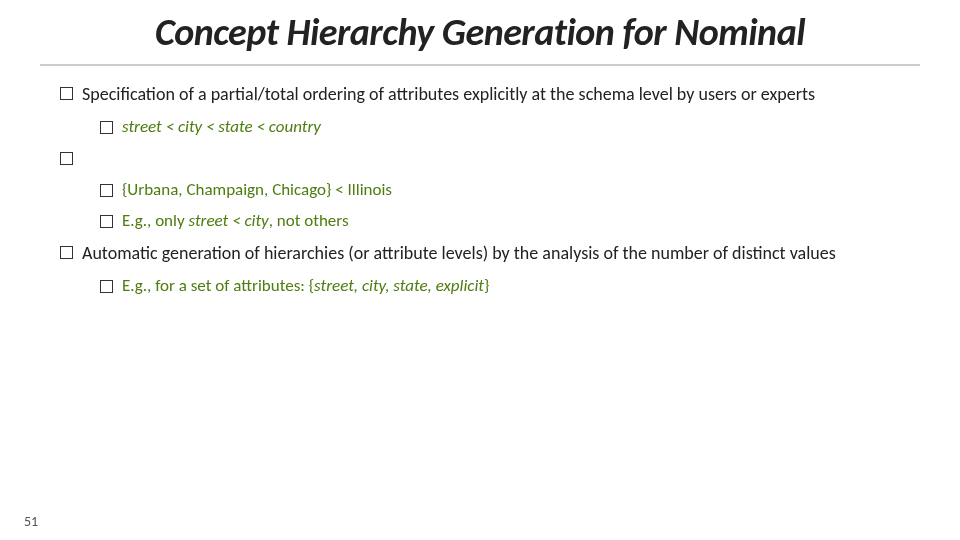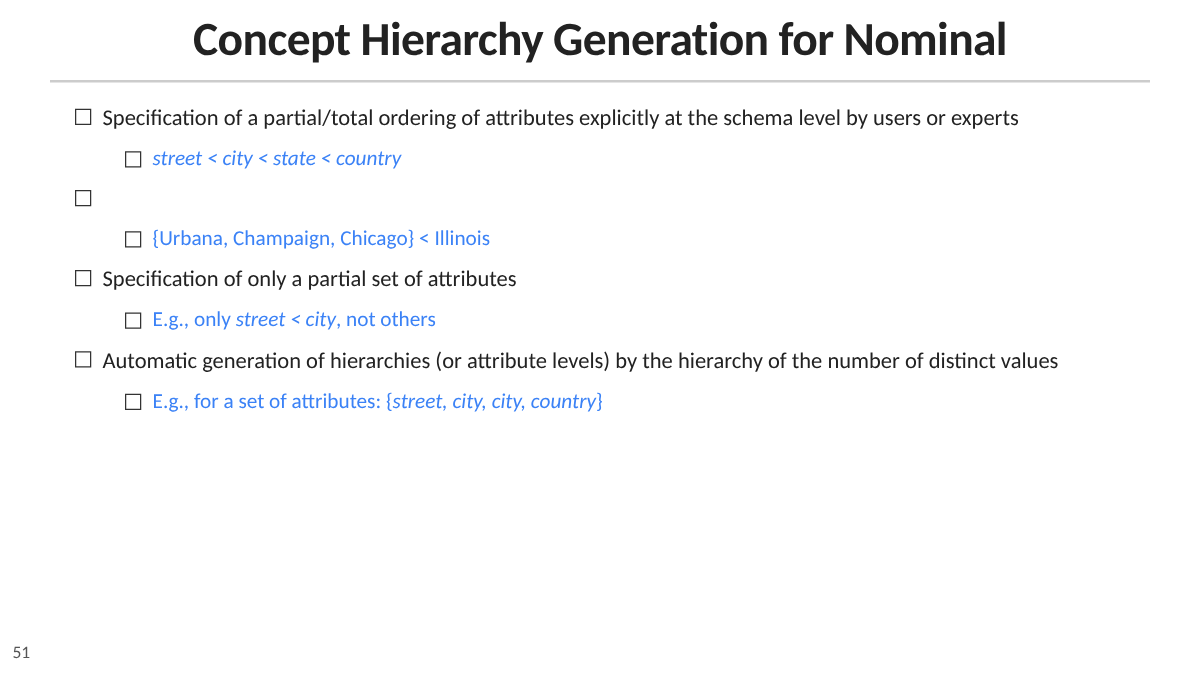--- a/index.html
+++ b/index.html
@@ -24,20 +24,21 @@
       padding: 0 40px 30px 40px;
       position: relative;
     }
 
     .title-area {
       text-align: center;
       padding-top: 10px;
       padding-bottom: 8px;
       border-bottom: 2px solid #cccccc;
       margin-bottom: 16px;
+      font-style: italic;
     }
 
     .slide-title {
       font-size: 38px;
       font-weight: bold;
       color: #222222;
       line-height: 1.2;
       letter-spacing: -0.5px;
     }
 
@@ -79,27 +80,27 @@
 
     .sub-bullet .bullet-symbol {
       width: 22px;
       min-width: 22px;
       font-size: 14px;
       color: #222222;
     }
 
     .sub-bullet .bullet-text {
       font-size: 17px;
-      color: #3b82f6;
+      color: #4d7c0f;
     }
 
     .slide-number {
       position: absolute;
       bottom: 10px;
-      left: 10px;
+      left: 24px;
       font-size: 14px;
       color: #555555;
     }
 
     .checkbox-symbol {
       display: inline-block;
       width: 13px;
       height: 13px;
       border: 1.5px solid #333;
       margin-top: 3px;
@@ -129,34 +130,30 @@
     </div>
 
     <div class="bullet-item">
       <span class="bullet-symbol"><span class="checkbox-symbol"></span></span>
     </div>
     <div class="sub-bullet">
       <span class="bullet-symbol"><span class="checkbox-symbol"></span></span>
       <span class="bullet-text">{Urbana, Champaign, Chicago} &lt; Illinois</span>
     </div>
 
-    <div class="bullet-item">
-      <span class="bullet-symbol"><span class="checkbox-symbol"></span></span>
-      <span class="bullet-text">Specification of only a partial set of attributes</span>
-    </div>
     <div class="sub-bullet">
       <span class="bullet-symbol"><span class="checkbox-symbol"></span></span>
       <span class="bullet-text">E.g., only <em>street &lt; city</em>, not others</span>
     </div>
 
     <div class="bullet-item">
       <span class="bullet-symbol"><span class="checkbox-symbol"></span></span>
-      <span class="bullet-text">Automatic generation of hierarchies (or attribute levels) by the hierarchy of the number of distinct values</span>
+      <span class="bullet-text">Automatic generation of hierarchies (or attribute levels) by the analysis of the number of distinct values</span>
     </div>
     <div class="sub-bullet">
       <span class="bullet-symbol"><span class="checkbox-symbol"></span></span>
-      <span class="bullet-text">E.g., for a set of attributes: {<em>street, city, city, country</em>}</span>
+      <span class="bullet-text">E.g., for a set of attributes: {<em>street, city, state, explicit</em>}</span>
     </div>
 
   </div>
 
   <div class="slide-number">51</div>
 </div>
 
 </body></html>

